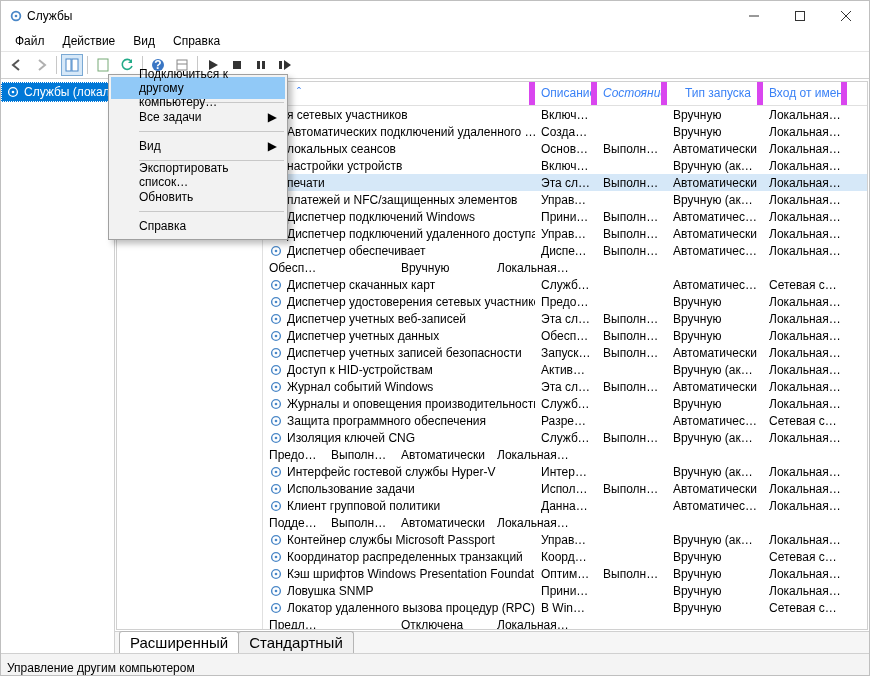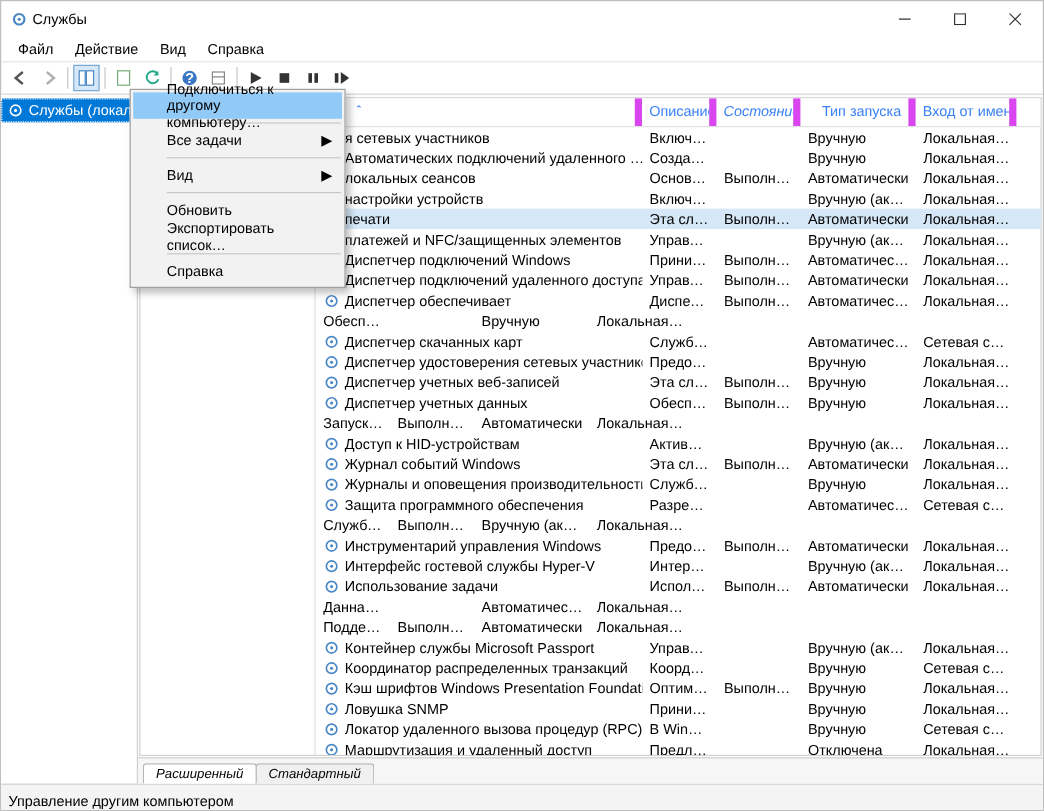--- a/index.html
+++ b/index.html
@@ -46,21 +46,21 @@
 .col-start { width: 96px; }
 .col-logon { width: 84px; }
 
 .cell-name  { width: 272px; }
 .cell-desc  { width: 62px; }
 .cell-state { width: 70px; }
 .cell-start { width: 96px; }
 .cell-logon { width: 84px; }
 
 .tabs { height: 22px; display: flex; align-items: flex-end; padding-left: 4px; border-top: 1px solid #d0d0d0; background: #f6f6f6; }
-.tabs .tab { padding: 2px 10px; border: 1px solid #b5b5b5; border-bottom: none; margin-right: -1px; background: #f0f0f0; font-size: 11px; border-radius: 3px 3px 0 0; font-style: italic; }
+.tabs .tab { padding: 2px 10px; border: 1px solid #b5b5b5; border-bottom: none; margin-right: -1px; background: #f0f0f0; font-size: 15px; border-radius: 3px 3px 0 0; }
 .tabs .tab.active { background: #fff; }
 
 .statusbar { height: 22px; border-top: 1px solid #d0d0d0; display: flex; align-items: flex-end; padding: 0 6px; font-size: 11px; background: #f4f4f4; }
 
 .context-menu { position: absolute; left: 108px; top: 74px; width: 180px; background: #f2f2f2; border: 1px solid #a0a0a0; box-shadow: 4px 4px 6px rgba(0,0,0,0.25); z-index: 50; padding: 2px; }
 .context-menu .cm-item { height: 22px; display: flex; align-items: center; padding: 0 20px 0 28px; position: relative; }
 .context-menu .cm-item.highlight { background: #91c9f7; }
 .context-menu .cm-item .sub-arrow { position: absolute; right: 8px; }
 .context-menu .cm-sep { height: 1px; background: #c8c8c8; margin: 3px 1px 3px 28px; }
 
@@ -379,20 +379,27 @@
                       <circle cx="8" cy="8" r="1.5" fill="#4a87c7"></circle>
                     </svg></span>
                   <span>Диспетчер учетных данных</span>
                 </div>
                 <div class="cell cell-desc">Обеспечи…</div>
                 <div class="cell cell-state">Выполняется</div>
                 <div class="cell cell-start">Вручную</div>
                 <div class="cell cell-logon">Локальная сис…</div>
               </div>
               <div class="list-row">
+                <div class="cell first cell-name">
+                  <span class="svg-icon"><svg viewBox="0 0 16 16">
+                      <circle cx="8" cy="8" r="5" fill="none" stroke="#4a87c7" stroke-width="1.6"></circle>
+                      <circle cx="8" cy="8" r="1.5" fill="#4a87c7"></circle>
+                    </svg></span>
+                  <span>Диспетчер учетных записей безопасности</span>
+                </div>
                 <div class="cell cell-desc">Запуск это…</div>
                 <div class="cell cell-state">Выполняется</div>
                 <div class="cell cell-start">Автоматически</div>
                 <div class="cell cell-logon">Локальная сис…</div>
               </div>
               <div class="list-row">
                 <div class="cell first cell-name">
                   <span class="svg-icon"><svg viewBox="0 0 16 16">
                       <circle cx="8" cy="8" r="5" fill="none" stroke="#4a87c7" stroke-width="1.6"></circle>
                       <circle cx="8" cy="8" r="1.5" fill="#4a87c7"></circle>
@@ -437,33 +444,33 @@
                       <circle cx="8" cy="8" r="1.5" fill="#4a87c7"></circle>
                     </svg></span>
                   <span>Защита программного обеспечения</span>
                 </div>
                 <div class="cell cell-desc">Разрешает…</div>
                 <div class="cell cell-state"></div>
                 <div class="cell cell-start">Автоматически (от…</div>
                 <div class="cell cell-logon">Сетевая служба</div>
               </div>
               <div class="list-row">
+                <div class="cell first cell-name">
+                  <span class="svg-icon"><svg viewBox="0 0 16 16">
+                      <circle cx="8" cy="8" r="5" fill="none" stroke="#4a87c7" stroke-width="1.6"></circle>
+                      <circle cx="8" cy="8" r="1.5" fill="#4a87c7"></circle>
+                    </svg></span>
+                  <span>Изоляция ключей CNG</span>
+                </div>
                 <div class="cell cell-desc">Служба из…</div>
                 <div class="cell cell-state">Выполняется</div>
                 <div class="cell cell-start">Вручную (активир…</div>
                 <div class="cell cell-logon">Локальная сис…</div>
               </div>
               <div class="list-row">
-                <div class="cell first cell-name">
-                  <span class="svg-icon"><svg viewBox="0 0 16 16">
-                      <circle cx="8" cy="8" r="5" fill="none" stroke="#4a87c7" stroke-width="1.6"></circle>
-                      <circle cx="8" cy="8" r="1.5" fill="#4a87c7"></circle>
-                    </svg></span>
-                  <span>Инструментарий управления Windows</span>
-                </div>
                 <div class="cell cell-desc">Предостав…</div>
                 <div class="cell cell-state">Выполняется</div>
                 <div class="cell cell-start">Автоматически</div>
                 <div class="cell cell-logon">Локальная сис…</div>
               </div>
               <div class="list-row">
                 <div class="cell first cell-name">
                   <span class="svg-icon"><svg viewBox="0 0 16 16">
                       <circle cx="8" cy="8" r="5" fill="none" stroke="#4a87c7" stroke-width="1.6"></circle>
                       <circle cx="8" cy="8" r="1.5" fill="#4a87c7"></circle>
@@ -482,20 +489,27 @@
                       <circle cx="8" cy="8" r="1.5" fill="#4a87c7"></circle>
                     </svg></span>
                   <span>Использование задачи</span>
                 </div>
                 <div class="cell cell-desc">Использо…</div>
                 <div class="cell cell-state">Выполняется</div>
                 <div class="cell cell-start">Автоматически</div>
                 <div class="cell cell-logon">Локальная сис…</div>
               </div>
               <div class="list-row">
+                <div class="cell first cell-name">
+                  <span class="svg-icon"><svg viewBox="0 0 16 16">
+                      <circle cx="8" cy="8" r="5" fill="none" stroke="#4a87c7" stroke-width="1.6"></circle>
+                      <circle cx="8" cy="8" r="1.5" fill="#4a87c7"></circle>
+                    </svg></span>
+                  <span>Клиент групповой политики</span>
+                </div>
                 <div class="cell cell-desc">Данная сл…</div>
                 <div class="cell cell-state"></div>
                 <div class="cell cell-start">Автоматически (за…</div>
                 <div class="cell cell-logon">Локальная сис…</div>
               </div>
               <div class="list-row">
                 <div class="cell cell-desc">Поддержи…</div>
                 <div class="cell cell-state">Выполняется</div>
                 <div class="cell cell-start">Автоматически</div>
                 <div class="cell cell-logon">Локальная сис…</div>
@@ -559,27 +573,20 @@
                       <circle cx="8" cy="8" r="1.5" fill="#4a87c7"></circle>
                     </svg></span>
                   <span>Локатор удаленного вызова процедур (RPC)</span>
                 </div>
                 <div class="cell cell-desc">В Windows…</div>
                 <div class="cell cell-state"></div>
                 <div class="cell cell-start">Вручную</div>
                 <div class="cell cell-logon">Сетевая служба</div>
               </div>
               <div class="list-row">
-                <div class="cell first cell-name">
-                  <span class="svg-icon"><svg viewBox="0 0 16 16">
-                      <circle cx="8" cy="8" r="5" fill="none" stroke="#4a87c7" stroke-width="1.6"></circle>
-                      <circle cx="8" cy="8" r="1.5" fill="#4a87c7"></circle>
-                    </svg></span>
-                  <span>Маршрутизация и удаленный доступ</span>
-                </div>
                 <div class="cell cell-desc">Предлагае…</div>
                 <div class="cell cell-state"></div>
                 <div class="cell cell-start">Отключена</div>
                 <div class="cell cell-logon">Локальная сис…</div>
               </div>
             </div>
         </div>
       </div>
 
       <div class="tabs">
@@ -602,24 +609,24 @@
       <span>Все задачи</span>
       <span class="sub-arrow">▶</span>
     </div>
     <div class="cm-sep"></div>
     <div class="cm-item">
       <span>Вид</span>
       <span class="sub-arrow">▶</span>
     </div>
     <div class="cm-sep"></div>
     <div class="cm-item">
+      <span>Экспортировать список…</span>
+    </div>
+    <div class="cm-item">
       <span>Обновить</span>
-    </div>
-    <div class="cm-item">
-      <span>Экспортировать список…</span>
     </div>
     <div class="cm-sep"></div>
     <div class="cm-item">
       <span>Справка</span>
     </div>
   </div>
 
 </div>
 
 </body></html>

